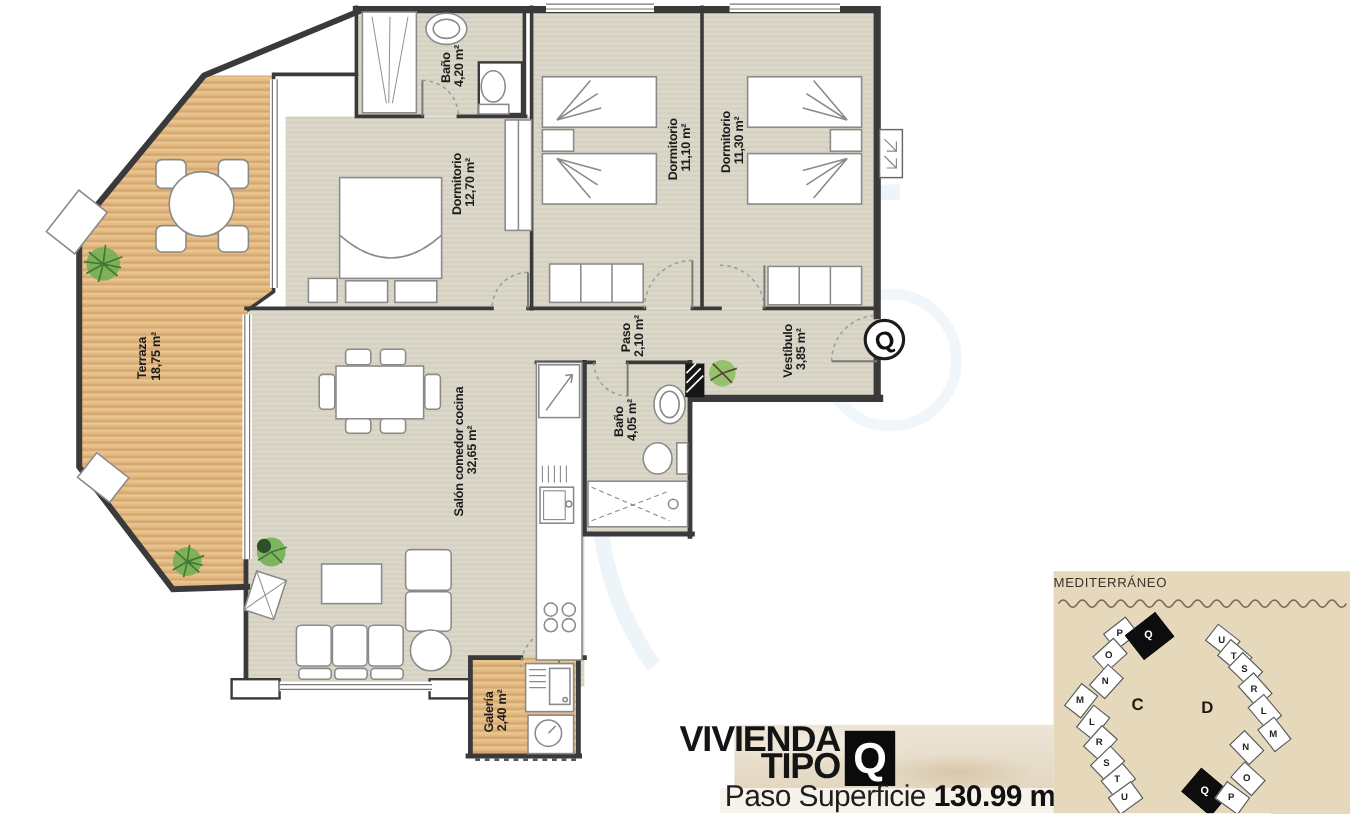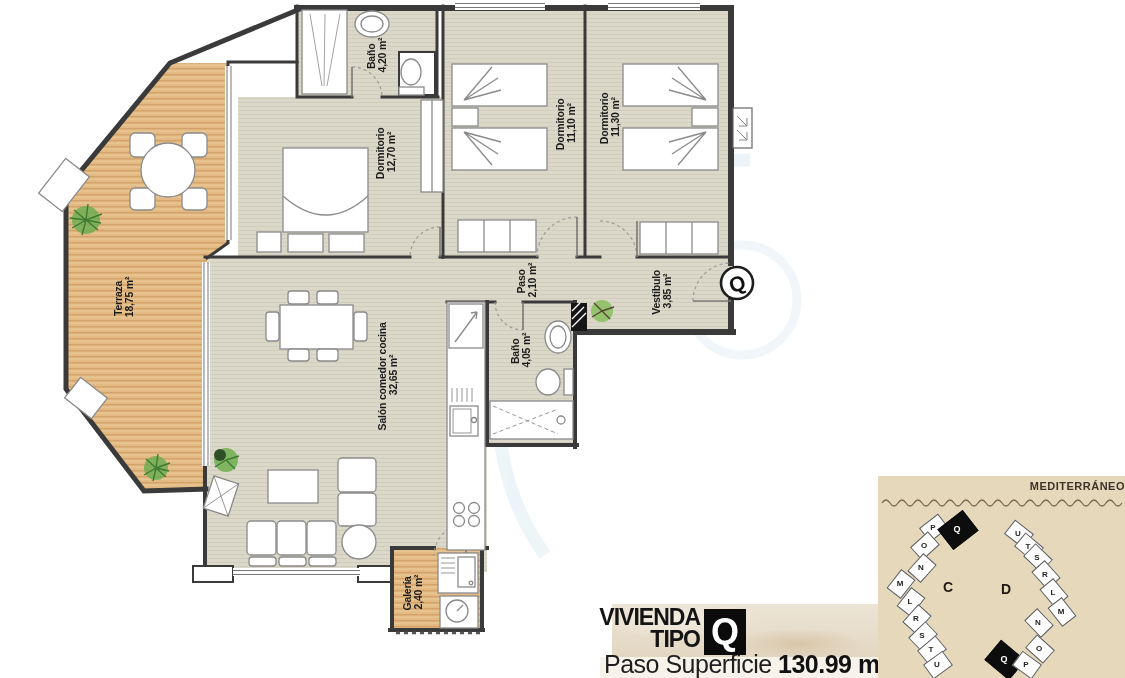--- a/index.html
+++ b/index.html
@@ -8,39 +8,39 @@
   svg text{font-family:"Liberation Sans",sans-serif;}
   .room-label{font-size:10.5px;font-weight:700;fill:#1c1c1c;letter-spacing:-0.2px;}
   
   .band1{position:absolute;left:612px;top:604px;width:266px;height:53px;
          background:
            radial-gradient(ellipse 90px 22px at 70% 75%, #d8c6a8 0%, transparent 70%),
            radial-gradient(ellipse 120px 26px at 25% 30%, #f2ece0 0%, transparent 70%),
            linear-gradient(180deg,#ece4d5,#e3d7c2);}
   .band2{position:absolute;left:600px;top:657px;width:280px;height:21px;background:#f7f3ea;}
   .vv{position:absolute;left:556px;top:606px;width:144px;text-align:right;
-      font-weight:700;font-size:23px;line-height:22px;color:#141414;letter-spacing:-1px;}
+      font-weight:700;font-size:30px;line-height:22px;color:#141414;letter-spacing:-1px;}
   .qbox{position:absolute;left:704px;top:609px;width:42px;height:46px;background:#0b0b0b;
         color:#fff;display:flex;align-items:center;justify-content:center;
         font-weight:700;font-size:36px;}
   .total{position:absolute;left:604px;top:650px;font-size:25px;color:#1e1e1e;
          letter-spacing:-0.5px;white-space:nowrap;}
   .total b{font-weight:700;color:#111;}
   
   .siteplan{position:absolute;left:878px;top:476px;width:247px;height:202px;overflow:hidden;
     background:
       radial-gradient(ellipse 80px 30px at 12% 94%, #a5713ab0, transparent 70%),
       radial-gradient(ellipse 110px 34px at 72% 98%, #9c6f3e90, transparent 72%),
       radial-gradient(ellipse 90px 40px at 96% 55%, #c99e6360, transparent 70%),
       radial-gradient(ellipse 120px 50px at 5% 42%, #dcbf9370, transparent 70%),
       radial-gradient(ellipse 140px 30px at 50% 70%, #cfa87060, transparent 75%),
       linear-gradient(180deg,#f3ecdc 0%,#ece1c9 14%,#e4d4b3 34%,#dcc7a0 70%,#d2b astype 100%);
     background-color:#e6d8bb;}
-  .sp-title{position:absolute;left:0;top:4px;width:100%;text-align:right;
-            font-size:11px;font-weight:700;letter-spacing:0.5px;color:#3c332a;}
+  .sp-title{position:absolute;left:0;top:4px;width:100%;text-align:left;
+            font-size:11px;font-weight:400;letter-spacing:0.5px;color:#3c332a;}
   .wave{position:absolute;left:0;top:20px;}
   .unit{position:absolute;width:22px;height:16px;}
   .unit .sq{position:absolute;left:0;top:0;width:100%;height:100%;background:#fff;
             border:1px solid #5a5a5a;transform:rotate(var(--r));}
   .unit span{position:absolute;inset:0;display:flex;align-items:center;justify-content:center;
              font-size:8px;font-weight:700;color:#222;}
   .unit.hl{width:30px;height:24px;}
   .unit.hl .sq{background:#0d0d0d;border-color:#0d0d0d;}
   .unit.hl span{color:#fff;font-size:9px;}
   .blk{position:absolute;font-size:14px;font-weight:700;color:#20180f;}

